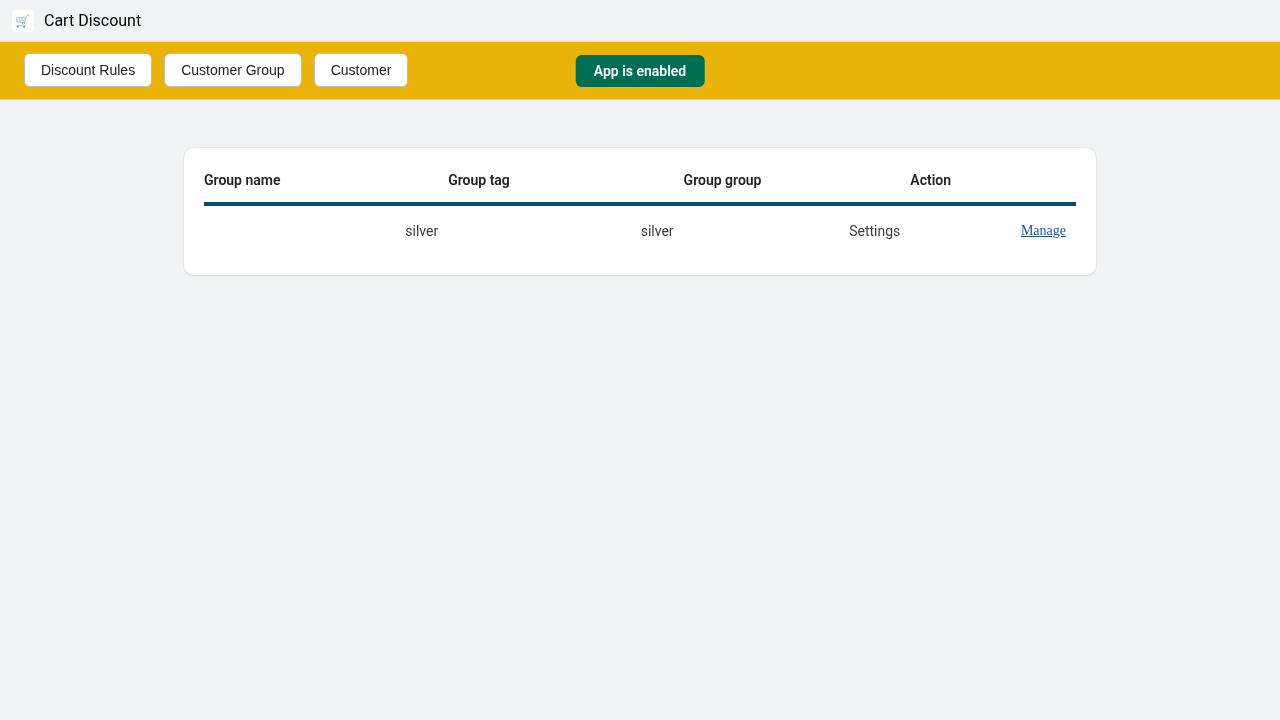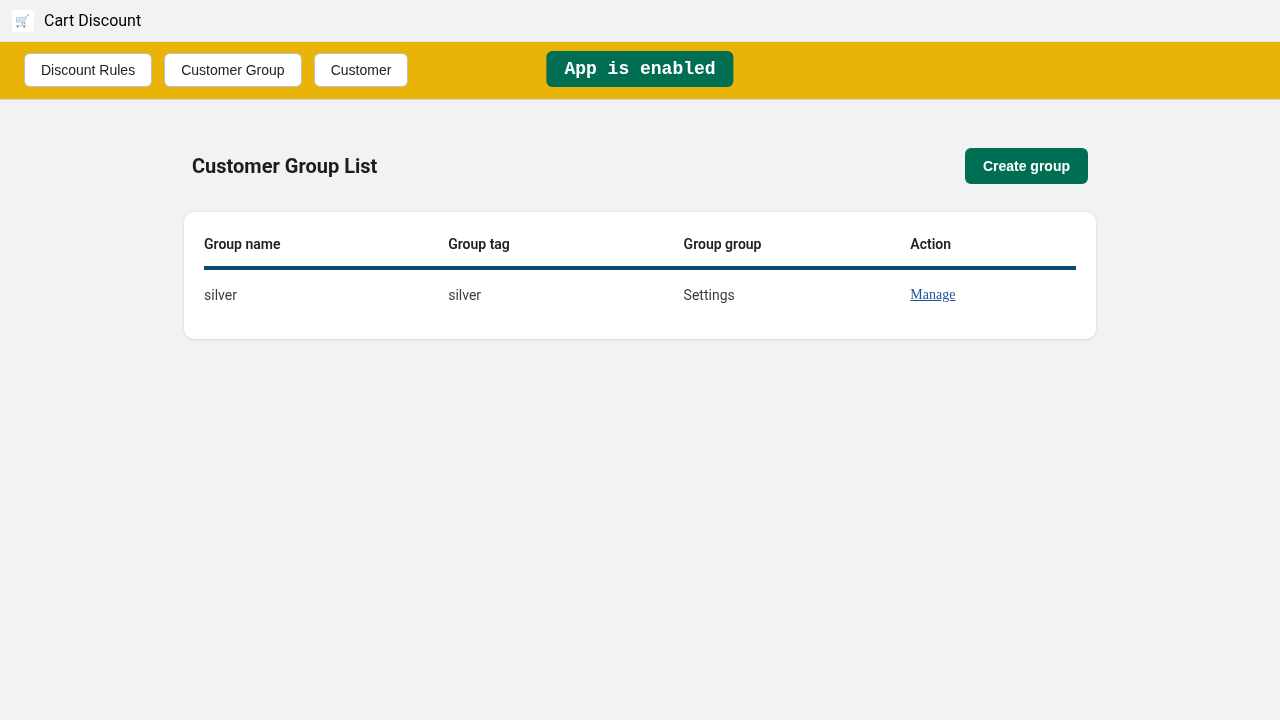--- a/index.html
+++ b/index.html
@@ -62,23 +62,22 @@
     cursor: pointer;
   }
   .status-badge {
     position: absolute;
     left: 50%;
     transform: translateX(-50%);
     background: #006e52;
     color: #ffffff;
     padding: 8px 18px;
     border-radius: 6px;
-    font-size: 18px;
+    font-size: 14px;
     font-weight: 600;
-    font-family: Liberation Mono, monospace;
   }
   .main-content {
     padding: 48px 0 0 0;
     display: flex;
     justify-content: center;
   }
   .content-wrapper {
     width: 912px;
   }
   .page-header {
@@ -115,21 +114,21 @@
   }
   thead th {
     text-align: left;
     font-weight: 600;
     font-size: 14px;
     color: #202223;
     padding: 16px 10px 14px 0;
     border-bottom: 4px solid #0c4a6e;
   }
   tbody td {
-    text-align: left;
+    text-align: right;
     font-size: 14px;
     color: #3a3d40;
     padding: 16px 10px 16px 0;
     border-bottom: 1px solid #e6e8ea;
   }
   tbody tr:last-child td {
     border-bottom: none;
   }
   .manage-link {
     color: #1f5199;
@@ -156,24 +155,20 @@
   <div class="nav-buttons">
     <button class="nav-btn">Discount Rules</button>
     <button class="nav-btn">Customer Group</button>
     <button class="nav-btn">Customer</button>
   </div>
   <div class="status-badge">App is enabled</div>
 </div>
 
 <div class="main-content">
   <div class="content-wrapper">
-    <div class="page-header">
-      <h1 class="page-title">Customer Group List</h1>
-      <button class="create-btn">Create group</button>
-    </div>
 
     <div class="card">
       <table>
         <thead>
           <tr>
             <th>Group name</th>
             <th>Group tag</th>
             <th>Group group</th>
             <th>Action</th>
           </tr>

